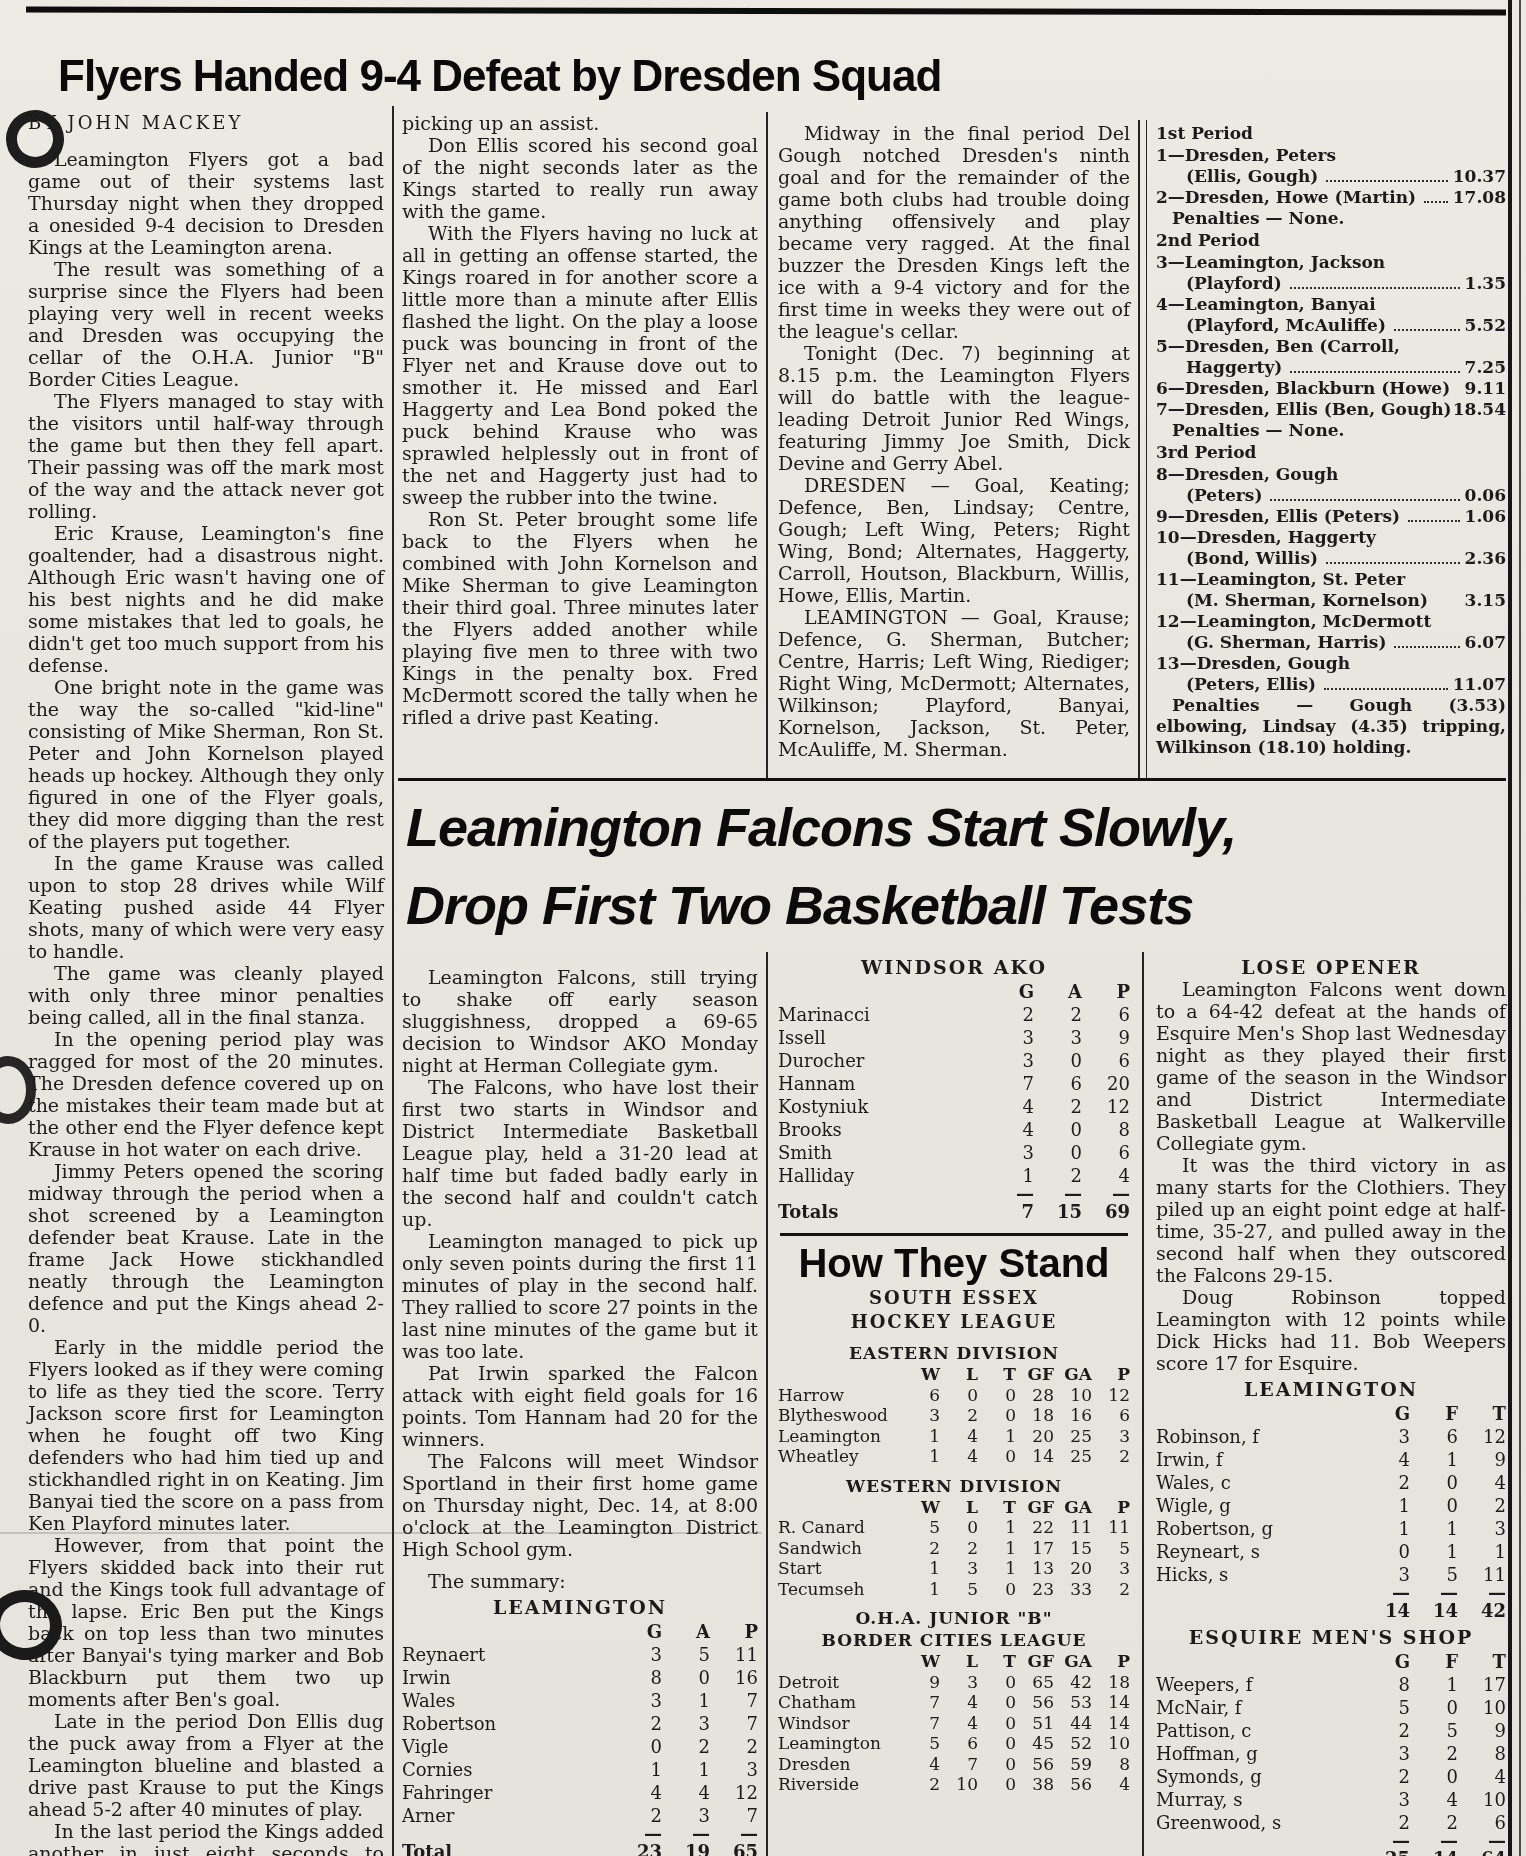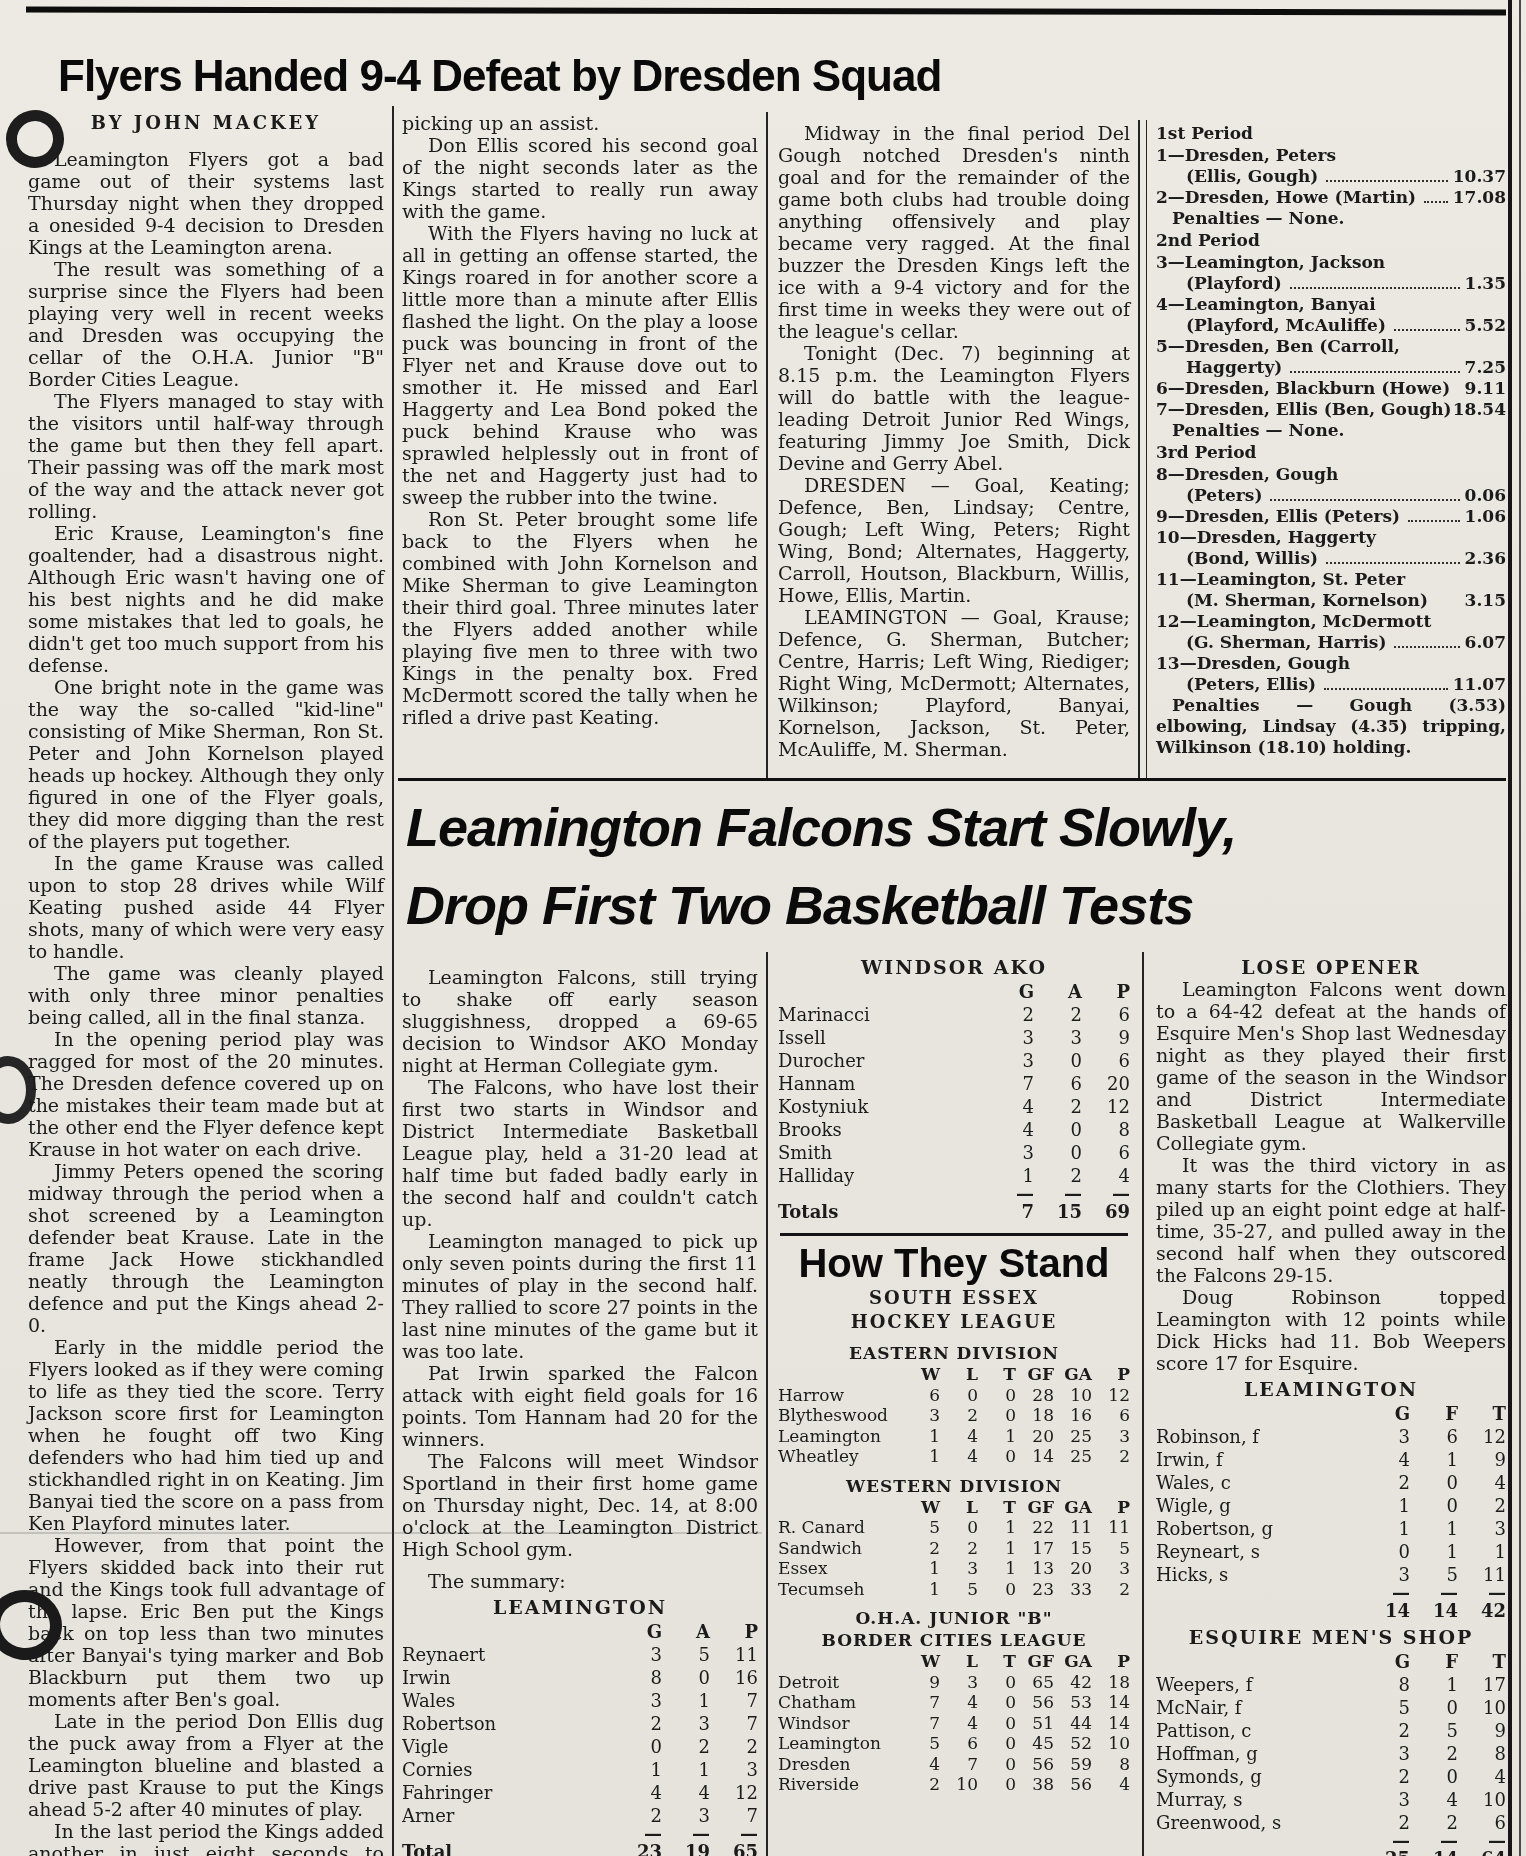--- a/index.html
+++ b/index.html
@@ -37,21 +37,21 @@
   
   .col{position:absolute;font-size:19px;line-height:22px;}
   #col1{left:28px;top:112px;width:356px;}
   #col2{left:402px;top:112px;width:356px;}
   #col2 .para:first-child{text-indent:0;}
   #col3{left:778px;top:122px;width:352px;}
   #col4{left:1156px;top:122px;width:350px;font-weight:700;font-size:17px;line-height:21px;}
   #bcol1{left:402px;top:966px;width:356px;}
   #bcol2{left:778px;top:952px;width:352px;}
   #bcol3{left:1156px;top:952px;width:350px;}
-  .byline{text-align:center;font-weight:700;font-size:18px;letter-spacing:3px;margin:0 0 14px 0;}
+  .byline{text-align:left;font-weight:400;font-size:18px;letter-spacing:3px;margin:0 0 14px 0;}
   .para{margin:0;text-indent:26px;text-align:justify;}
   .summary-label{margin:10px 0 2px;text-indent:26px;}
   
   .sc-h{margin:1px 0;}
   .sc-line{display:flex;align-items:baseline;}
   .sc-cont{padding-left:30px;}
   .sc-t{white-space:nowrap;}
   .sc-dots{flex:1;border-bottom:2px dotted #2e2e2e;margin:0 5px 4px 8px;min-width:8px;}
   .sc-fill{flex:1;}
   .sc-time{text-align:left;white-space:nowrap;}
@@ -467,21 +467,21 @@
         <div class="st-row">
           <span class="nm">Sandwich</span>
           <span class="v">2</span>
           <span class="v">2</span>
           <span class="v">1</span>
           <span class="v">17</span>
           <span class="v">15</span>
           <span class="v">5</span>
         </div>
         <div class="st-row">
-          <span class="nm">Essex</span>
+          <span class="nm">Start</span>
           <span class="v">1</span>
           <span class="v">3</span>
           <span class="v">1</span>
           <span class="v">13</span>
           <span class="v">20</span>
           <span class="v">3</span>
         </div>
         <div class="st-row">
           <span class="nm">Tecumseh</span>
           <span class="v">1</span>

